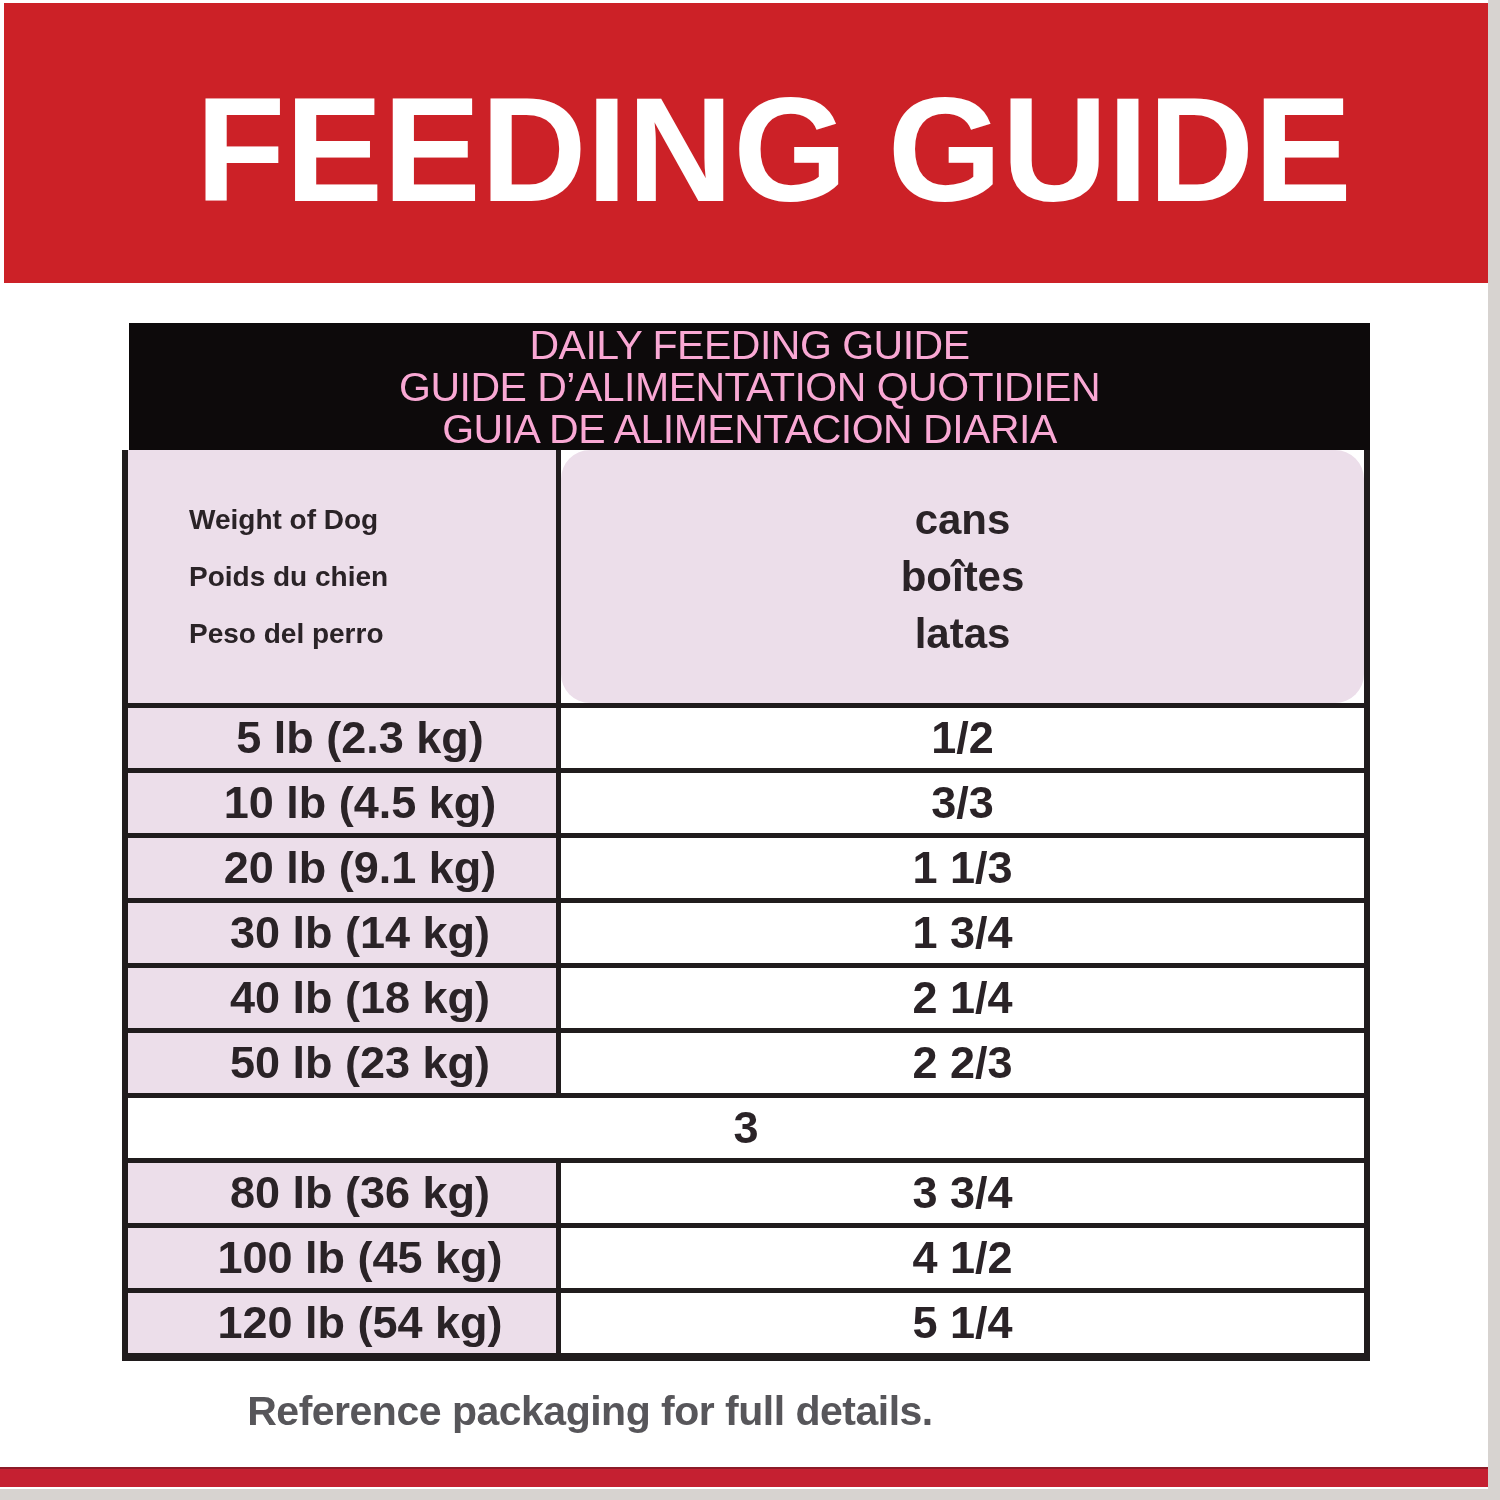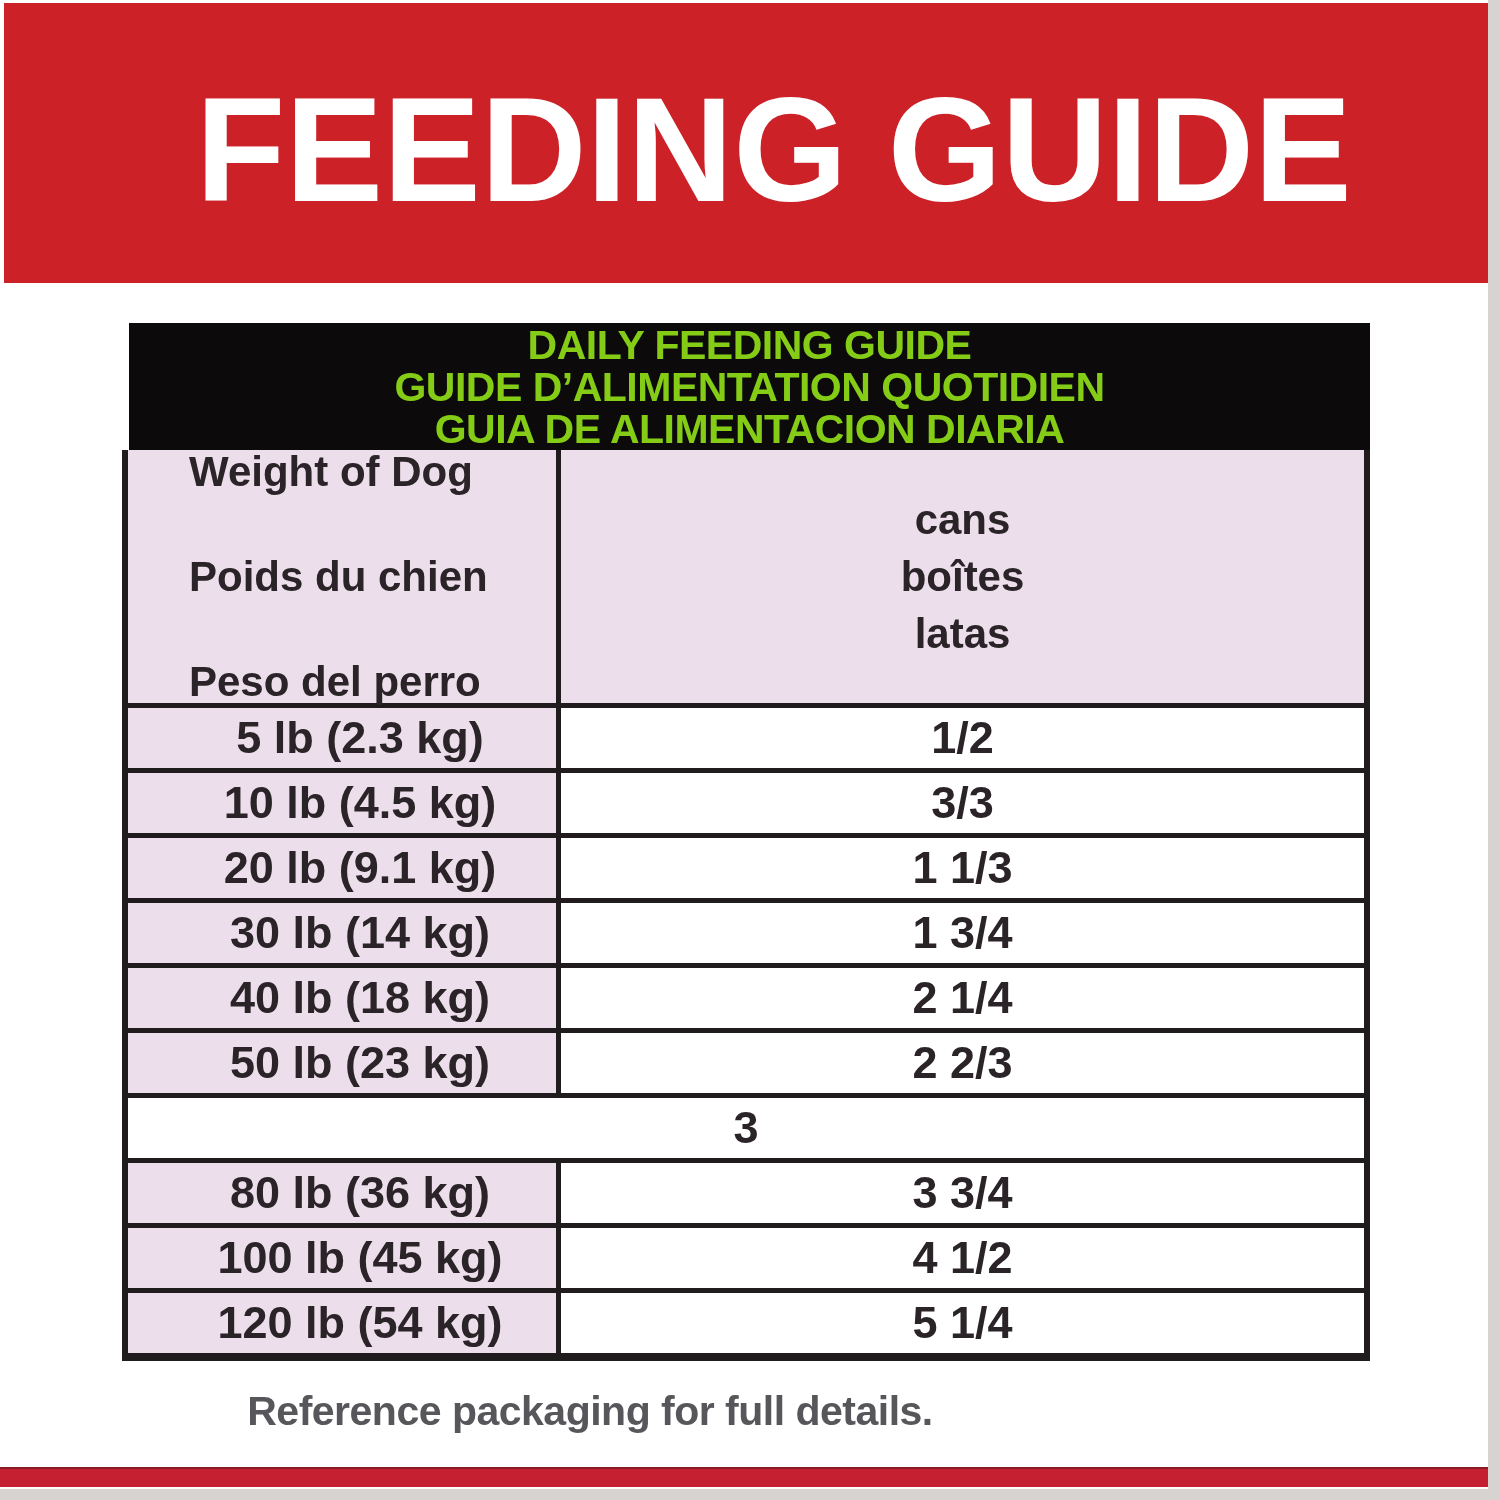--- a/index.html
+++ b/index.html
@@ -35,23 +35,23 @@
     white-space:nowrap;
     transform:scaleX(0.99);
   }
   
   .feed-table{
     position:absolute;left:122px;top:323px;width:1248px;
     box-sizing:border-box;
   }
   .table-title{
     background:var(--header_black);
-    color:#84cc16;
+    color:#f9a8d4;
     text-align:center;
-    font-weight:bold;
+    font-weight:normal;
     font-size:41px;
     line-height:42px;
     letter-spacing:-0.5px;
     padding:0;
     height:127px;
     display:flex;flex-direction:column;justify-content:center;
     white-space:nowrap;
     margin-left:7px;
   }
   .table-body{
@@ -69,26 +69,27 @@
     border-right:5px solid var(--border_dark);
     display:flex;align-items:center;justify-content:center;
     color:var(--text_dark);
     padding-left:36px;
   }
   .cans-cell{
     flex:1;
     background:#ffffff;
     display:flex;align-items:center;justify-content:center;
     color:var(--text_dark);
+    border-radius:29px;
   }
   .col-header-row .cans-cell{background:var(--pink);}
   .header-weight{
     flex-direction:column;align-items:flex-start;justify-content:center;
     padding-left:61px;
-    font-size:42px;line-height:57px;font-weight:bold;gap:48px;
+    font-size:28px;line-height:57px;font-weight:bold;
   }
   .header-cans{
     flex-direction:column;justify-content:center;align-items:center;
     font-size:42px;line-height:57px;font-weight:bold;
   }
   .data-row .weight-cell,.data-row .cans-cell{
     font-size:45px;font-weight:bold;overflow:hidden;
   }
   
   .footer-note{

